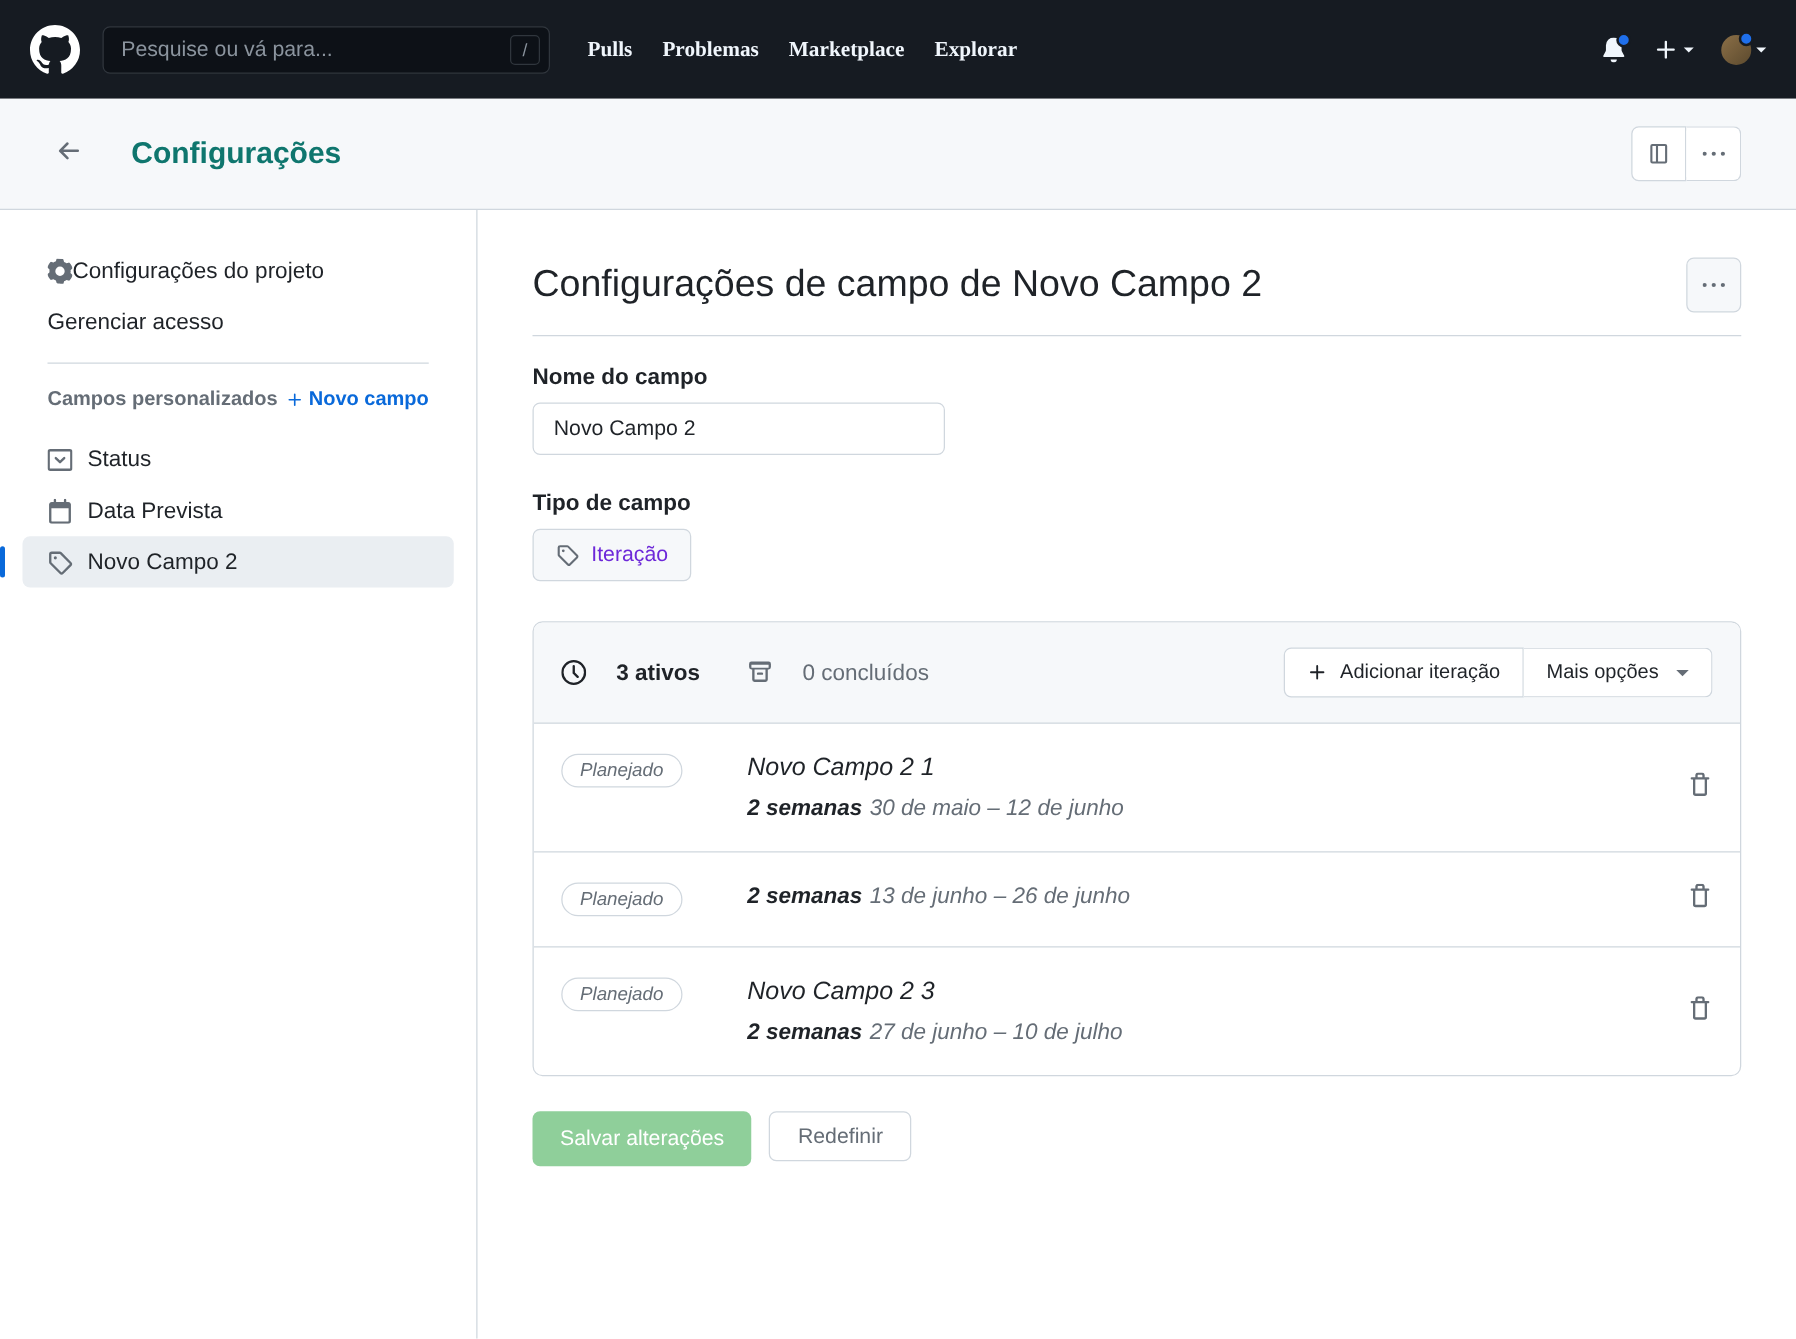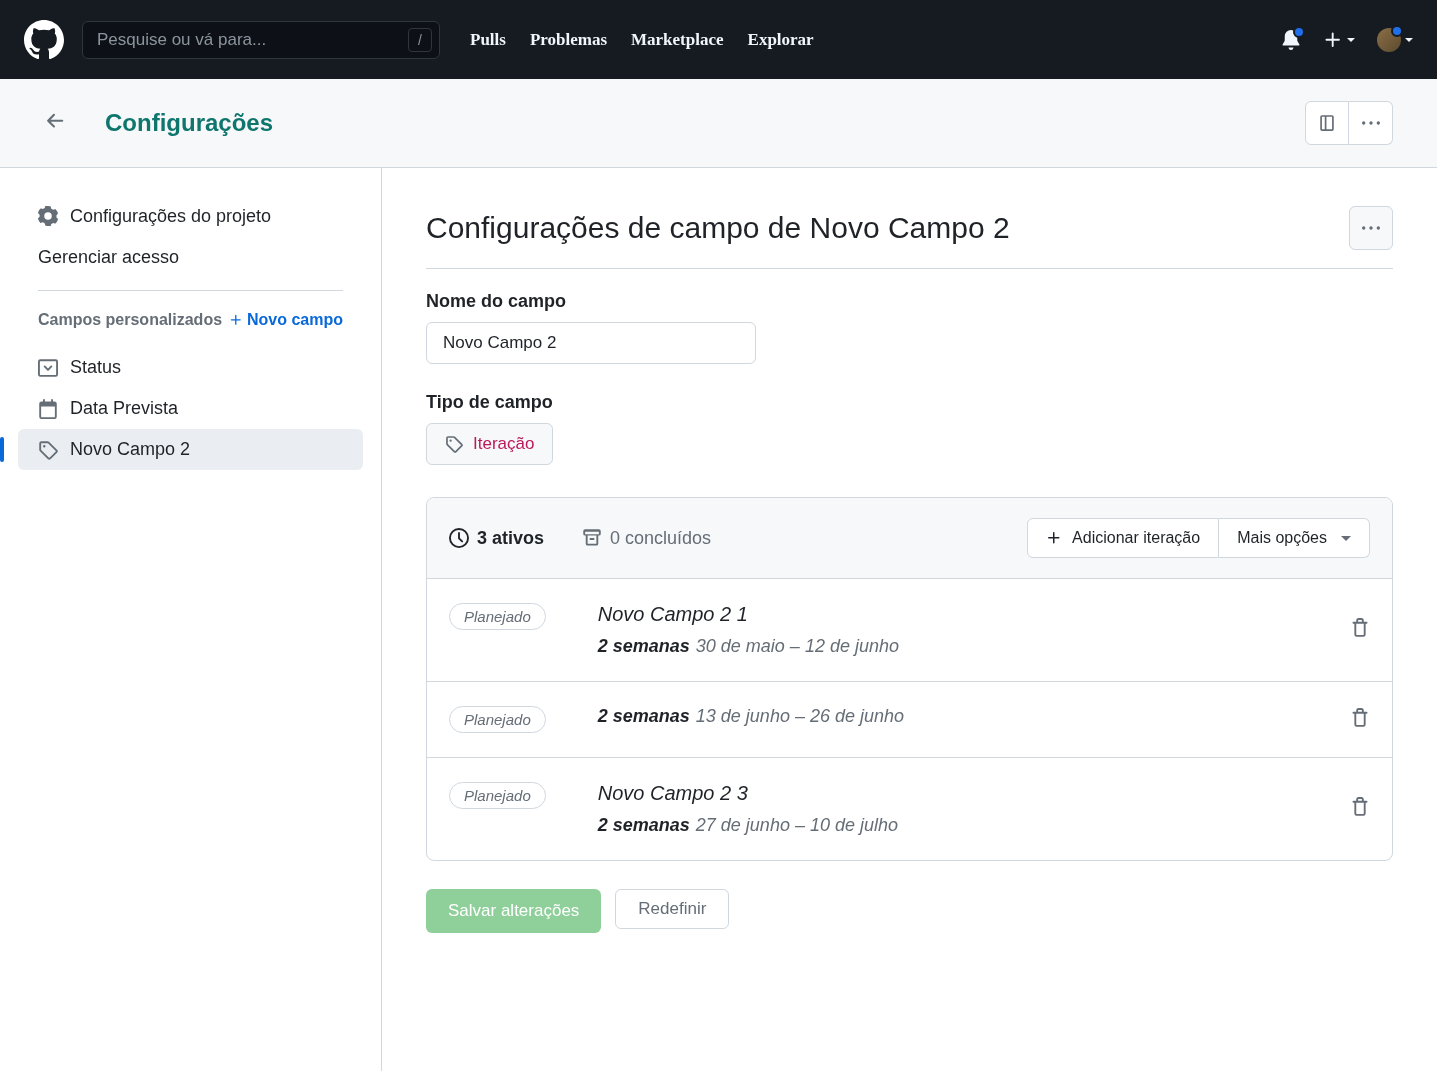--- a/index.html
+++ b/index.html
@@ -27,45 +27,45 @@
 .back-arrow svg { width: 22px; height: 22px; fill: #656d76; }
 .subheader h1 { font-size: 24px; font-weight: 600; color: #0f766e; margin-left: 23px; }
 .subheader-actions { margin-left: auto; display: flex; }
 .hdr-btn { width: 44px; height: 44px; border: 1px solid #d0d7de; background: #fff; display: flex; align-items: center; justify-content: center; cursor: pointer; }
 .hdr-btn:first-child { border-radius: 6px 0 0 6px; }
 .hdr-btn:last-child { border-radius: 0 6px 6px 0; border-left: none; }
 .hdr-btn svg { width: 18px; height: 18px; fill: #656d76; }
 
 .layout { display: flex; min-height: calc(100vh - 168px); }
 .sidebar { width: 382px; border-right: 1px solid #d0d7de; padding: 28px 18px 18px 18px; }
-.side-nav-item { display: flex; align-items: flex-start; gap: 12px; padding: 10px 20px; font-size: 18px; color: #1f2328; cursor: pointer; border-radius: 6px; }
+.side-nav-item { display: flex; align-items: center; gap: 0; padding: 10px 20px; font-size: 18px; color: #1f2328; cursor: pointer; border-radius: 6px; }
 .side-nav-item svg { width: 20px; height: 20px; fill: #656d76; }
 .side-divider { border: none; border-top: 1px solid #d0d7de; margin: 12px 20px; }
 .side-section-head { display: flex; align-items: center; justify-content: space-between; padding: 8px 20px 18px 20px; }
 .side-section-title { font-size: 16px; color: #656d76; font-weight: 600; }
 .new-field-link { color: #0969da; font-size: 16px; font-weight: 600; display: flex; align-items: center; gap: 4px; cursor: pointer; }
 .field-item { display: flex; align-items: center; gap: 12px; padding: 10px 20px; font-size: 18px; color: #1f2328; cursor: pointer; border-radius: 6px; position: relative; }
 .field-item svg { width: 20px; height: 20px; fill: #656d76; }
 .field-item.active { background: #eaeef2; }
 .field-item.active::before { content: ''; position: absolute; left: -18px; top: 8px; bottom: 8px; width: 4px; background: #0969da; border-radius: 2px; }
 
 .main { flex: 1; padding: 38px 44px; }
 .main-head { display: flex; align-items: center; justify-content: space-between; border-bottom: 1px solid #d0d7de; padding-bottom: 18px; margin-bottom: 22px; }
 .main-head h2 { font-size: 30px; font-weight: 400; color: #1f2328; }
 .kebab-btn { width: 44px; height: 44px; border: 1px solid #d0d7de; border-radius: 6px; background: #f6f8fa; display: flex; align-items: center; justify-content: center; cursor: pointer; }
 .kebab-btn svg { width: 18px; height: 18px; fill: #656d76; }
 
 .form-label { font-size: 18px; font-weight: 600; margin-bottom: 10px; }
 .text-input { width: 330px; height: 42px; border: 1px solid #d0d7de; border-radius: 6px; padding: 0 16px; font-size: 17px; color: #1f2328; margin-bottom: 28px; }
-.type-btn { display: inline-flex; align-items: center; gap: 10px; height: 42px; border: 1px solid #d0d7de; border-radius: 6px; padding: 0 18px; background: #f6f8fa; color: #be185d; font-size: 17px; margin-bottom: 32px; }
+.type-btn { display: inline-flex; align-items: center; gap: 10px; height: 42px; border: 1px solid #d0d7de; border-radius: 6px; padding: 0 18px; background: #f6f8fa; color: #6d28d9; font-size: 17px; margin-bottom: 32px; }
 .type-btn svg { width: 18px; height: 18px; fill: #656d76; }
 
 .iter-box { border: 1px solid #d0d7de; border-radius: 8px; overflow: hidden; margin-bottom: 28px; }
 .iter-header { background: #f6f8fa; border-bottom: 1px solid #d0d7de; padding: 20px 22px; display: flex; align-items: center; gap: 38px; }
-.iter-tab { display: flex; align-items: center; gap: 8px; font-size: 18px; color: #656d76; cursor: pointer; }
+.iter-tab { display: flex; align-items: center; gap: 24px; font-size: 18px; color: #656d76; cursor: pointer; }
 .iter-tab.active { color: #1f2328; font-weight: 600; }
 .iter-tab svg { width: 20px; height: 20px; fill: currentColor; }
 .iter-actions { margin-left: auto; display: flex; }
 .add-iter-btn { display: flex; align-items: center; gap: 10px; height: 40px; border: 1px solid #d0d7de; border-radius: 6px 0 0 6px; background: #fff; padding: 0 18px; font-size: 16px; cursor: pointer; color: #1f2328; }
 .more-opts-btn { display: flex; align-items: center; gap: 14px; height: 40px; border: 1px solid #d0d7de; border-left: none; border-radius: 0 6px 6px 0; background: #fff; padding: 0 18px; font-size: 16px; cursor: pointer; color: #1f2328; }
 .caret-dk { width: 0; height: 0; border-left: 5px solid transparent; border-right: 5px solid transparent; border-top: 5px solid #656d76; }
 
 .iter-row { display: flex; align-items: flex-start; padding: 24px 22px; border-bottom: 1px solid #d0d7de; gap: 52px; font-style: italic; }
 .iter-row:last-child { border-bottom: none; }
 .badge { display: inline-block; border: 1px solid #d0d7de; border-radius: 14px; padding: 4px 14px; font-size: 15px; color: #656d76; white-space: nowrap; }

